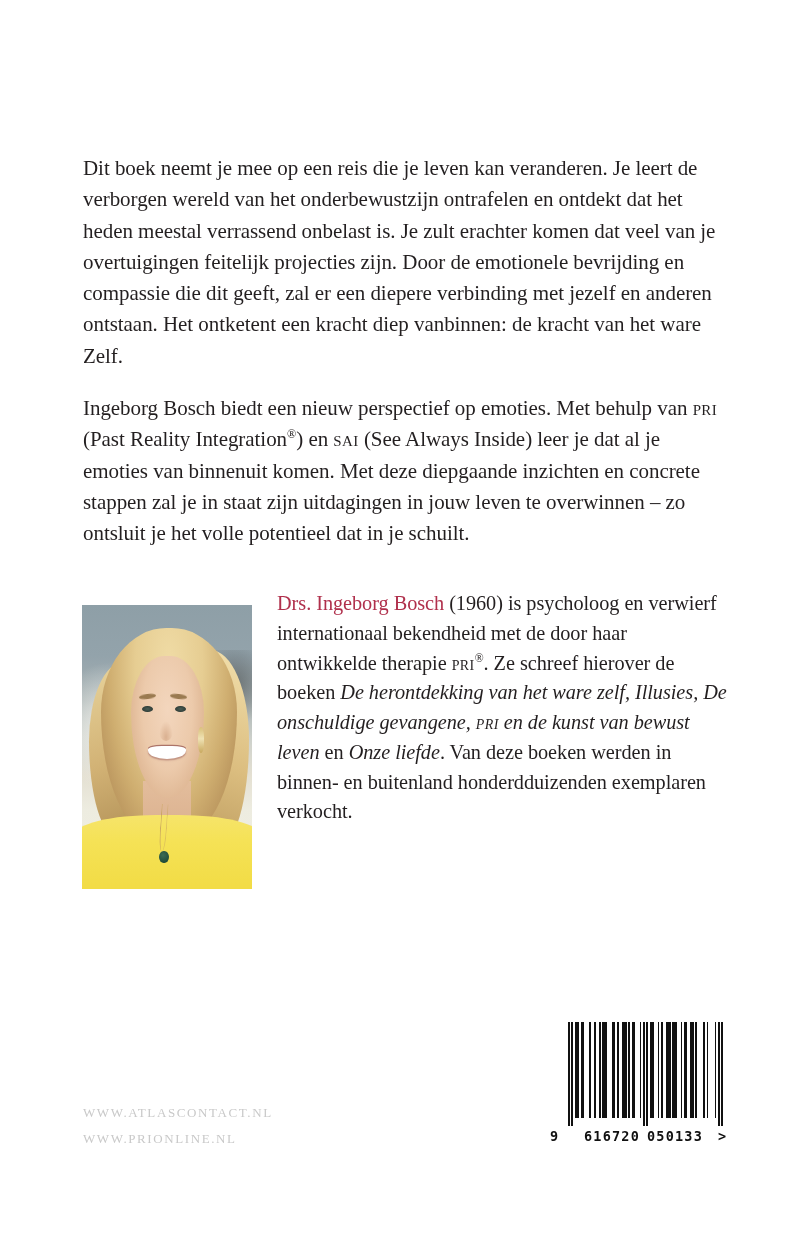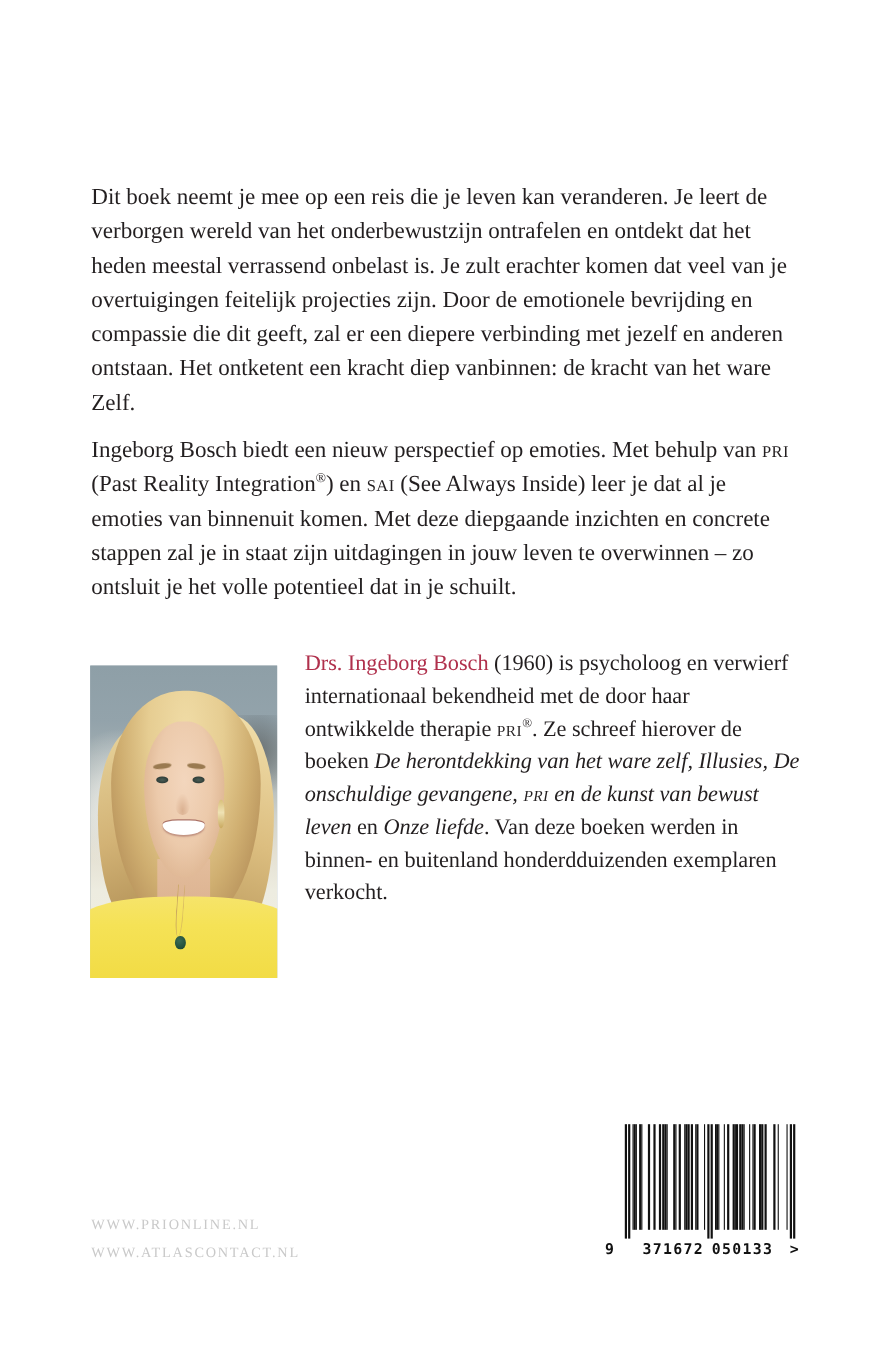--- a/index.html
+++ b/index.html
@@ -40,21 +40,21 @@
   .body-copy {
     position: absolute;
     left: 83px;
     width: 646px;
     font-size: 21px;
     line-height: 31.3px;
     color: #231f20;
     letter-spacing: -0.05px;
     text-align: left;
   }
-  .para-1 { top: 142px; }
+  .para-1 { top: 132px; }
   .para-2 { top: 372px; }
 
   .sc {
     font-variant: small-caps;
     font-size: 1.02em;
     letter-spacing: 0.4px;
   }
   sup.reg {
     font-size: 0.58em;
     vertical-align: super;
@@ -344,22 +344,22 @@
     <div class="shirt"></div>
     <div class="necklace"></div>
     <div class="pendant"></div>
   </div>
 
   <p class="author-bio">
     <span class="author-name">Drs. Ingeborg Bosch</span><span> (1960) is psycholoog en verwierf internationaal bekendheid met de door haar ontwikkelde therapie </span><span class="sc">pri</span><sup class="reg">®</sup><span>. Ze schreef hierover de boeken </span><span class="ital">De herontdekking van het ware zelf</span><span class="ital">, </span><span class="ital">Illusies</span><span class="ital">, </span><span class="ital">De onschuldige gevangene</span><span class="ital">, </span><span class="ital sc">pri</span><span class="ital"> en de kunst van bewust leven</span><span>  en </span><span class="ital">Onze liefde</span><span>. Van deze boeken werden in binnen- en buitenland honderdduizenden exemplaren verkocht.</span>
   </p>
 
   <div class="urls">
+    <div>www.atlascontact.nl</div>
     <div>www.prionline.nl</div>
-    <div>www.atlascontact.nl</div>
   </div>
 
   <div class="barcode-wrap">
     <div class="barcode-bars" id="barcode-bars">
         <i style="left: 0px; width: 1.63158px; height: 104px;"></i>
         <i style="left: 3.26316px; width: 1.63158px; height: 104px;"></i>
         <i style="left: 6.52632px; width: 1.63158px; height: 96px;"></i>
         <i style="left: 8.15789px; width: 1.63158px; height: 96px;"></i>
         <i style="left: 9.78947px; width: 1.63158px; height: 96px;"></i>
         <i style="left: 13.0526px; width: 1.63158px; height: 96px;"></i>
@@ -400,19 +400,19 @@
         <i style="left: 124px; width: 1.63158px; height: 96px;"></i>
         <i style="left: 127.263px; width: 1.63158px; height: 96px;"></i>
         <i style="left: 135.421px; width: 1.63158px; height: 96px;"></i>
         <i style="left: 138.684px; width: 1.63158px; height: 96px;"></i>
         <i style="left: 146.842px; width: 1.63158px; height: 96px;"></i>
         <i style="left: 150.105px; width: 1.63158px; height: 104px;"></i>
         <i style="left: 153.368px; width: 1.63158px; height: 104px;"></i>
       </div>
     <div class="barcode-digits">
       <span class="bd-left">9</span>
-      <span class="bd-mid1">371672</span>
+      <span class="bd-mid1">616720</span>
       <span class="bd-mid2">050133</span>
       <span class="bd-right">&gt;</span>
     </div>
   </div>
 
 </div>
 
 </body></html>

